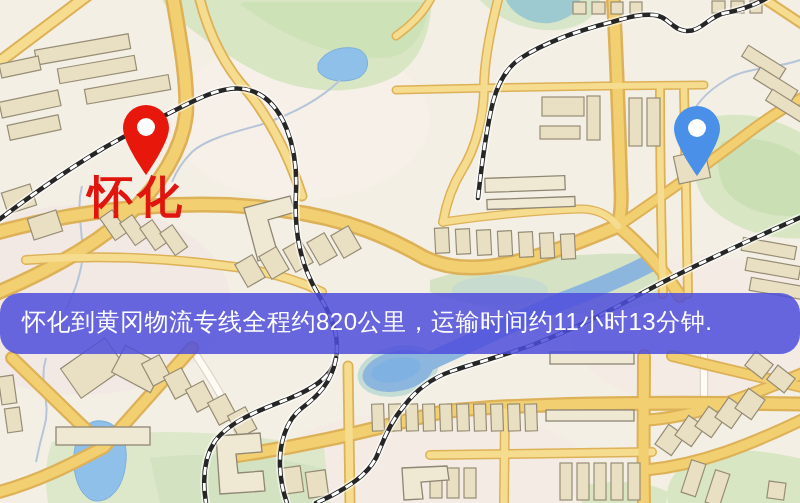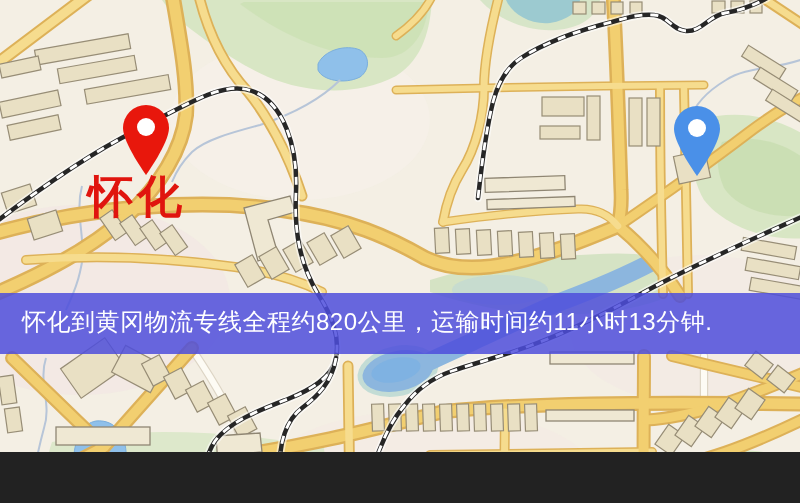--- a/index.html
+++ b/index.html
@@ -1,17 +1,17 @@
 <!DOCTYPE html>
 <html><head>
 <meta charset="utf-8">
 <style>
   html,body{margin:0;padding:0;background:#222;}
   .screen{
-    position:relative;width:800px;height:452px;overflow:hidden;
+    position:relative;width:800px;height:503px;overflow:hidden;
     font-family:"Liberation Sans","DejaVu Sans",sans-serif;
     background:#f4efe4;
   }
   .screen svg{position:absolute;left:0;top:0;}
   
   .b{fill:#e9e0c4;stroke:#978d76;stroke-width:1.2;}
   .bp{fill:#efe8d3;stroke:#8f8673;stroke-width:1.3;}
   .rc{stroke:#ddb158;fill:none;stroke-linecap:round;stroke-linejoin:round;}
   .rf{stroke:#f2cf70;fill:none;stroke-linecap:round;stroke-linejoin:round;}
   .rf2{stroke:#f6dc8e;fill:none;stroke-linecap:round;stroke-linejoin:round;}
@@ -21,20 +21,21 @@
   .railbase{stroke:#262626;fill:none;stroke-linecap:round;}
   .raildash{stroke:#ffffff;fill:none;stroke-dasharray:8 8;}
   .stream{stroke:#b7c5d8;stroke-width:2;fill:none;}
   
   .banner{
     position:absolute;left:0;top:293px;width:800px;height:61px;
     background:rgba(78,78,220,0.85);
     display:flex;align-items:center;
     box-sizing:border-box;padding:0 10px 4px 22px;
     z-index:20;
+    border-radius:20px;
   }
   .banner span{
     color:#ffffff;font-size:24px;letter-spacing:0.5px;
     white-space:nowrap;
   }
   
   .pin{position:absolute;width:50px;height:73px;z-index:10;}
   .pin-origin{left:121px;top:104px;}
   .pin-dest{left:672px;top:105px;}
   

